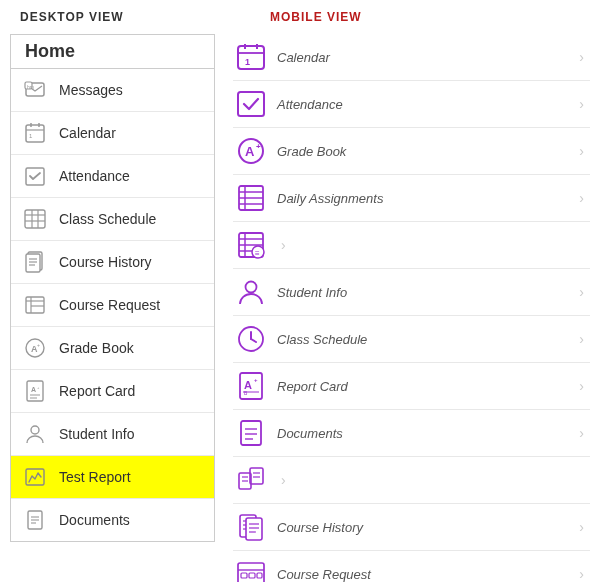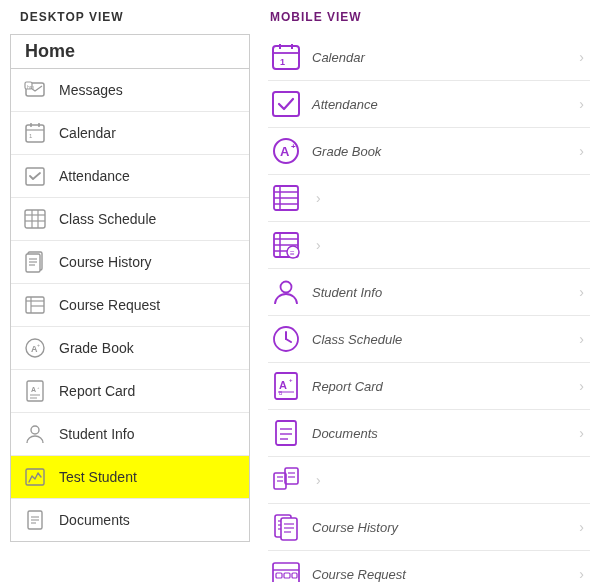--- a/index.html
+++ b/index.html
@@ -26,35 +26,35 @@
       font-weight: bold;
       color: #333;
       letter-spacing: 1px;
       padding-left: 10px;
     }
 
     .mobile-header {
       flex: 1;
       font-size: 12px;
       font-weight: bold;
-      color: #701a75;
+      color: #b91c1c;
       letter-spacing: 1px;
       padding-left: 20px;
     }
 
     .columns {
       display: flex;
       flex-direction: row;
       width: 100%;
       align-items: flex-start;
     }
 
     
     .desktop-col {
-      width: 240px;
+      width: 205px;
       flex-shrink: 0;
       border-radius: 26px;
     }
 
     .home-label {
       font-size: 18px;
       font-weight: bold;
       color: #333;
       padding: 6px 10px 6px 14px;
       border: 1px solid #ccc;
@@ -273,21 +273,21 @@
         <span class="d-label">Student Info</span>
       </div>
 
       <div class="desktop-item highlighted">
         <div class="d-icon">
           <svg class="icon-svg" viewBox="0 0 22 22" fill="none" xmlns="http://www.w3.org/2000/svg">
             <rect x="2" y="3" width="18" height="16" rx="1.5" stroke="#888" stroke-width="1.4"></rect>
             <polyline points="5,16 8,10 11,13 14,7 17,11" stroke="#888" stroke-width="1.4" fill="none" stroke-linecap="round" stroke-linejoin="round"></polyline>
           </svg>
         </div>
-        <span class="d-label">Test Student</span>
+        <span class="d-label">Test Report</span>
       </div>
 
       <div class="desktop-item">
         <div class="d-icon">
           <svg class="icon-svg" viewBox="0 0 22 22" fill="none" xmlns="http://www.w3.org/2000/svg">
             <rect x="4" y="2" width="14" height="18" rx="1.5" stroke="#999" stroke-width="1.4"></rect>
             <line x1="7" y1="8" x2="15" y2="8" stroke="#999" stroke-width="1.1"></line>
             <line x1="7" y1="11" x2="15" y2="11" stroke="#999" stroke-width="1.1"></line>
             <line x1="7" y1="14" x2="12" y2="14" stroke="#999" stroke-width="1.1"></line>
           </svg>
@@ -340,20 +340,21 @@
     <div class="mobile-item">
       <div class="m-icon">
         <svg width="30" height="30" viewBox="0 0 30 30" fill="none" xmlns="http://www.w3.org/2000/svg">
           <rect x="3" y="3" width="24" height="24" rx="2" stroke="#9b30d0" stroke-width="1.8"></rect>
           <line x1="3" y1="9" x2="27" y2="9" stroke="#9b30d0" stroke-width="1.5"></line>
           <line x1="3" y1="15" x2="27" y2="15" stroke="#9b30d0" stroke-width="1.5"></line>
           <line x1="3" y1="21" x2="27" y2="21" stroke="#9b30d0" stroke-width="1.5"></line>
           <line x1="9" y1="3" x2="9" y2="27" stroke="#9b30d0" stroke-width="1.5"></line>
         </svg>
       </div>
+      <span class="m-label">Daily Assignments</span>
       <span class="m-arrow">›</span>
     </div>
 
     <div class="mobile-item">
       <div class="m-icon">
         <svg width="30" height="30" viewBox="0 0 30 30" fill="none" xmlns="http://www.w3.org/2000/svg">
           <rect x="3" y="3" width="24" height="24" rx="2" stroke="#9b30d0" stroke-width="1.8"></rect>
           <line x1="3" y1="9" x2="27" y2="9" stroke="#9b30d0" stroke-width="1.5"></line>
           <line x1="3" y1="15" x2="27" y2="15" stroke="#9b30d0" stroke-width="1.5"></line>
           <line x1="3" y1="21" x2="27" y2="21" stroke="#9b30d0" stroke-width="1.5"></line>

